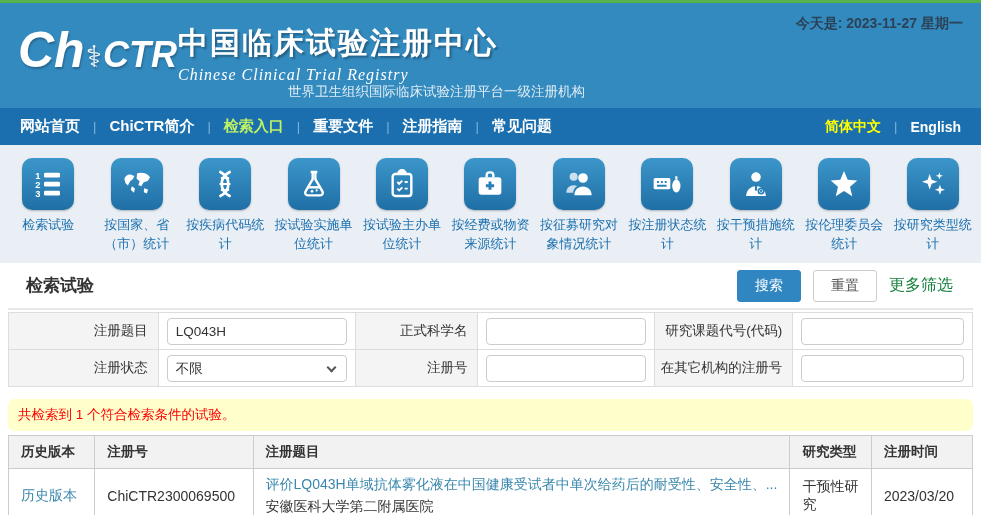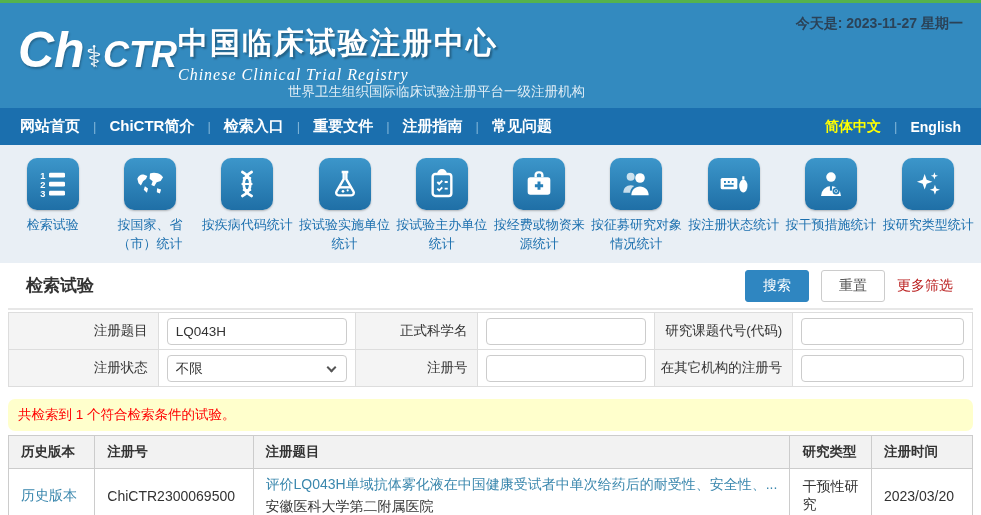--- a/index.html
+++ b/index.html
@@ -21,21 +21,21 @@
   .brand .zh { font-size:30px; font-weight:bold; letter-spacing:2px;
     text-shadow:2px 2px 2px rgba(0,0,0,.3); }
   .brand .en { font-family:"Liberation Serif","DejaVu Serif",serif; font-style:italic;
     font-size:16px; margin-top:2px; letter-spacing:1px; }
   .who-line { position:absolute; left:288px; top:80px; font-size:13.5px; color:rgba(255,255,255,.85); }
   .date { position:absolute; right:18px; top:12px; font-size:14px; color:#2b4257; font-weight:bold; }
 
   
   .nav { height:37px; background:#1b6fae; display:flex; align-items:center; padding:16px 20px; }
   .nav-item { color:#fff; font-size:15px; font-weight:bold; cursor:pointer; }
-  .nav-item.active { color:#ffffff; }
+  .nav-item.active { color:#bef264; }
   .nav-sep { color:#7fb4d8; margin:0 13px; font-size:13px; }
   .nav-sep::before { content:"|"; }
   .nav-right { margin-left:auto; display:flex; align-items:center; }
   .lang { color:#fff; font-size:14px; font-weight:bold; cursor:pointer; }
   .lang.active { color:#ffff00; }
 
   
   .quicklinks { height:118px; background:#e9eff5; display:flex; padding:0 4px; }
   .ql { flex:1; display:flex; flex-direction:column; align-items:center; cursor:pointer; }
   .ql-icon { width:52px; height:52px; margin-top:13px; border-radius:10px;
@@ -46,21 +46,21 @@
     line-height:1.45; word-break:break-all; padding:0 3px; }
 
   
   .search-head { height:47px; display:flex; align-items:center; padding:0 20px 0 18px;
     border-bottom:2px solid #e7e7e7; margin:0 8px; }
   .search-title { font-size:17px; font-weight:bold; color:#333; }
   .search-actions { margin-left:auto; display:flex; align-items:center; gap:12px; }
   .btn { font-size:14px; padding:6px 17px; border-radius:3px; cursor:pointer; border:1px solid transparent; }
   .btn-primary { background:#2f86c1; color:#fff; border-color:#2f86c1; }
   .btn-plain { background:#fff; color:#555; border-color:#ccc; }
-  .more-link { color:#b91c1c; font-size:14px; cursor:pointer; }
+  .more-link { color:#15803d; font-size:16px; cursor:pointer; }
 
   
   table.form { width:965px; margin:2px 8px 0; border-collapse:collapse; }
   table.form td { border:1px solid #ddd; height:37px; font-size:13.5px; color:#333; }
   td.flabel { background:#f4f4f4; text-align:right; padding-right:10px; }
   td.finput { background:#fff; padding:4px 8px; }
   .txt { width:100%; height:27px; border:1px solid #ccc; border-radius:4px; padding:0 8px;
     font-size:13.5px; color:#333; font-family:inherit; outline:none; }
   .sel-wrap { position:relative; }
   select.txt { appearance:none; -webkit-appearance:none; background:#fff; }
@@ -223,20 +223,28 @@
           <circle cx="12" cy="6.8" r="3.6"></circle>
           <path d="M4.5 21a7.5 7.5 0 0 1 15 0z"></path>
           <path d="M12 11.5v5.5" stroke="#2880b9" stroke-width="1.6" fill="none"></path>
           <circle cx="15.8" cy="17.2" r="2" fill="none" stroke="#2880b9" stroke-width="1.3"></circle>
           <path d="M15.8 16.4v1.6M15 17.2h1.6" stroke="#2880b9" stroke-width="1"></path>
         </svg>
     </div>
     <div class="ql-label">按干预措施统计</div>
   </div>
 
+  <div class="ql">
+    <div class="ql-icon">
+      <svg viewBox="0 0 24 24" fill="#fff">
+          <path d="M12 2.2l2.8 6.7 7.2.5-5.5 4.7 1.7 7-6.2-3.8-6.2 3.8 1.7-7L2 9.4l7.2-.5z"></path>
+        </svg>
+    </div>
+    <div class="ql-label">按伦理委员会统计</div>
+  </div>
 
   <div class="ql">
     <div class="ql-icon">
       <svg viewBox="0 0 24 24" fill="#fff">
           <path d="M9.5 4.5l1.5 4.3 4.3 1.5-4.3 1.5-1.5 4.3L8 11.8 3.7 10.3 8 8.8z"></path>
           <path d="M17.2 12.5l1 2.8 2.8 1-2.8 1-1 2.8-1-2.8-2.8-1 2.8-1z"></path>
           <path d="M16.8 3.2l.7 2 2 .7-2 .7-.7 2-.7-2-2-.7 2-.7z"></path>
         </svg>
     </div>
     <div class="ql-label">按研究类型统计</div>

